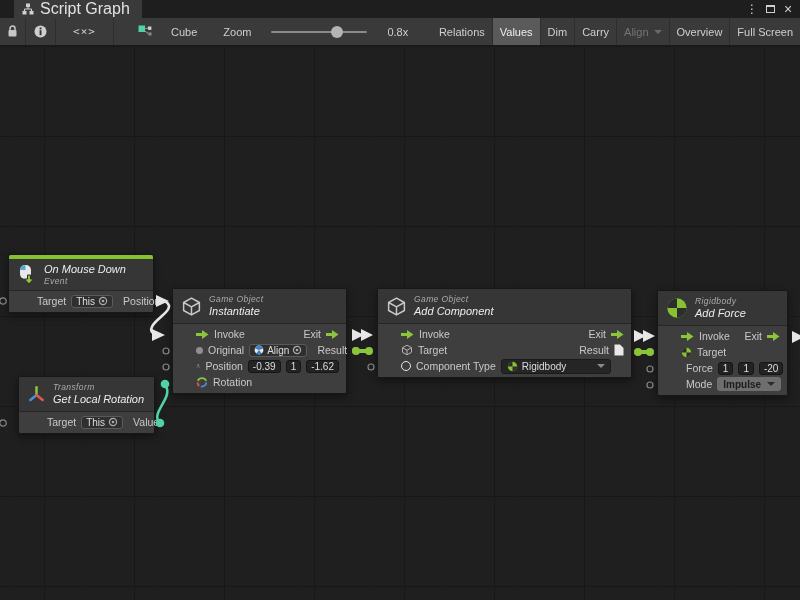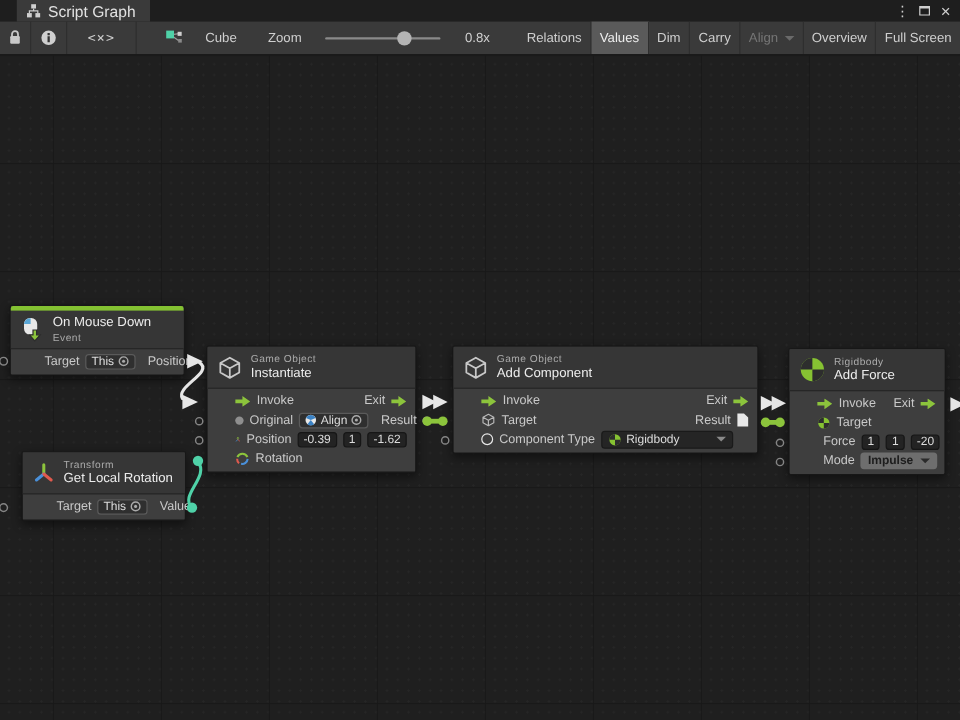--- a/index.html
+++ b/index.html
@@ -4,21 +4,21 @@
 <style>
   * { margin:0; padding:0; box-sizing:border-box; }
   html,body { width:800px; height:600px; overflow:hidden; background:#1f1f1f;
     font-family:"Liberation Sans","DejaVu Sans",sans-serif; }
   .window { position:relative; width:800px; height:600px; background:#1f1f1f; }
 
   
   .titlebar { position:absolute; top:0; left:0; right:0; height:18px; background:#1e1e1e;
     display:flex; align-items:stretch; color:#d6d6d6; }
   .tab { margin-left:14px; background:#3a3a3a; display:flex; align-items:center; gap:6px;
-    padding:0 12px 0 8px; font-size:13px; color:#e2e2e2; }
+    padding:0 12px 0 8px; font-size:16px; color:#e2e2e2; }
   .win-controls { margin-left:auto; display:flex; align-items:center; gap:2px; padding-right:4px; }
   .win-btn { width:16px; height:16px; display:flex; align-items:center; justify-content:center;
     color:#cfcfcf; font-size:12px; cursor:default; }
   .maxbox { width:9px; height:8px; border:1px solid #cfcfcf; border-top-width:2px; }
 
   
   .toolbar { position:absolute; top:18px; left:0; right:0; height:28px; background:#3a3a3a;
     border-bottom:1px solid #1a1a1a; display:flex; align-items:stretch; color:#cfcfcf; font-size:11px; }
   .tb-btn { display:flex; align-items:center; justify-content:center; padding:0 7px;
     border-right:1px solid #2e2e2e; white-space:nowrap; }
@@ -43,21 +43,21 @@
       linear-gradient(90deg, #181818 1px, transparent 1px),
       radial-gradient(circle, #262626 0.8px, transparent 1px);
     background-size:90px 90px, 90px 90px, 9px 9px;
     background-position:0 0, 44px 0, 3px 3px; }
 
   
   .node { position:absolute; background:#3e3e3e; border:1px solid #171717; border-radius:2px;
     box-shadow:0 3px 8px rgba(0,0,0,.45); color:#d8d8d8; }
   .node-header { background:#363636; border-bottom:1px solid #262626; display:flex;
     align-items:center; gap:7px; padding:4px 8px; min-height:35px; }
-  .ht { display:flex; flex-direction:column; justify-content:center; line-height:1.2; }
+  .ht { display:flex; flex-direction:column; justify-content:center; line-height:1.2;font-style:italic; }
   .t-small { font-size:8.5px; color:#ababab; letter-spacing:.4px; }
   .t-large { font-size:11px; color:#ececec; }
   .event-bar { height:4px; background:var(--green,#84C232); border-radius:2px 2px 0 0; }
   .node-body { padding:2px 0 3px 16px; }
   .row { display:flex; align-items:center; height:16px; padding:0 7px; gap:5px; font-size:10.5px;
     color:#c9c9c9; white-space:nowrap; }
   .sp { flex:1; }
   .dot { width:7px; height:7px; border-radius:50%; background:#8f8f8f; flex:none; }
   .chip { display:inline-flex; align-items:center; gap:3px; background:#2f2f2f;
     border:1px solid #5a5a5a; border-radius:3px; height:13px; padding:0 4px; font-size:10px; color:#ddd; }

